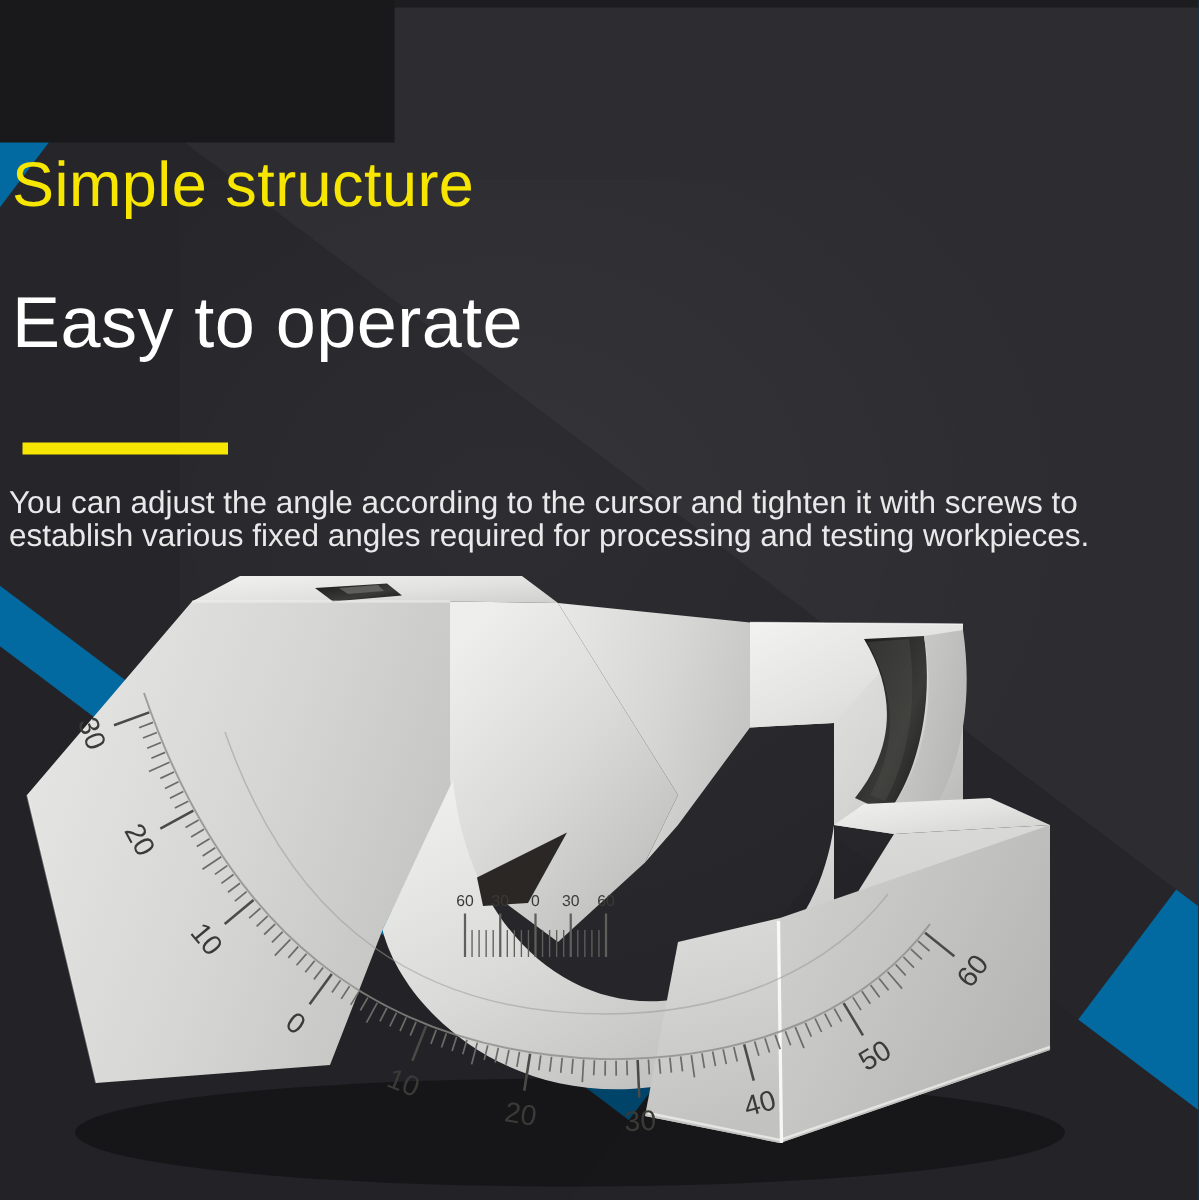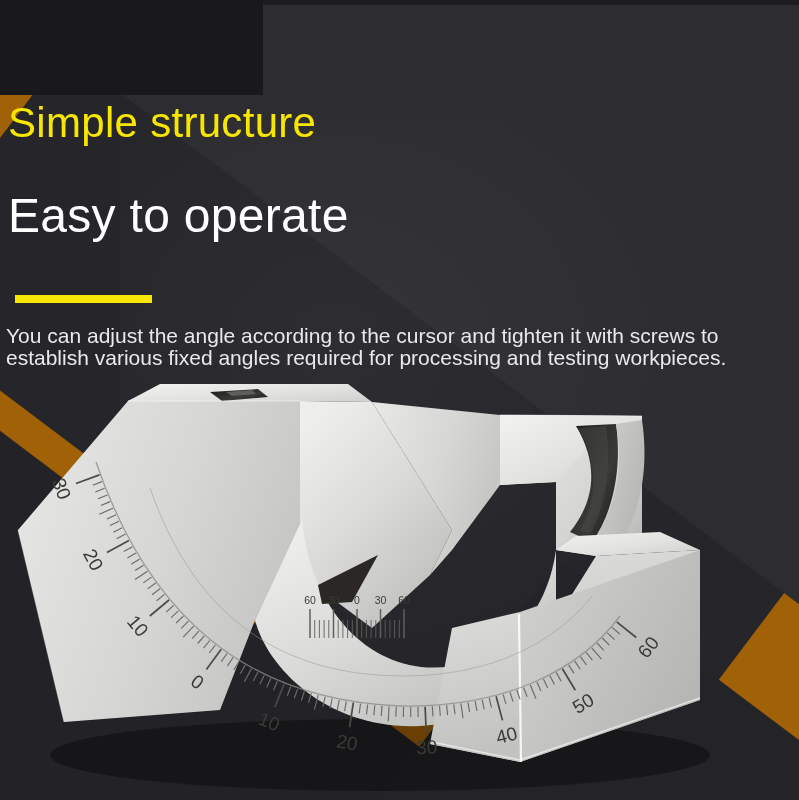--- a/index.html
+++ b/index.html
@@ -6,21 +6,21 @@
   html, body {
     margin: 0;
     padding: 0;
     background: #222225;
   }
   .stage {
     position: relative;
     width: 799px;
     height: 800px;
     overflow: hidden;
-    background: #a16207;
+    background: #0369a1;
     font-family: "Liberation Sans", sans-serif;
   }
 
   
   .bg-layer {
     position: absolute;
     inset: 0;
     overflow: hidden;
   }
   .band {

